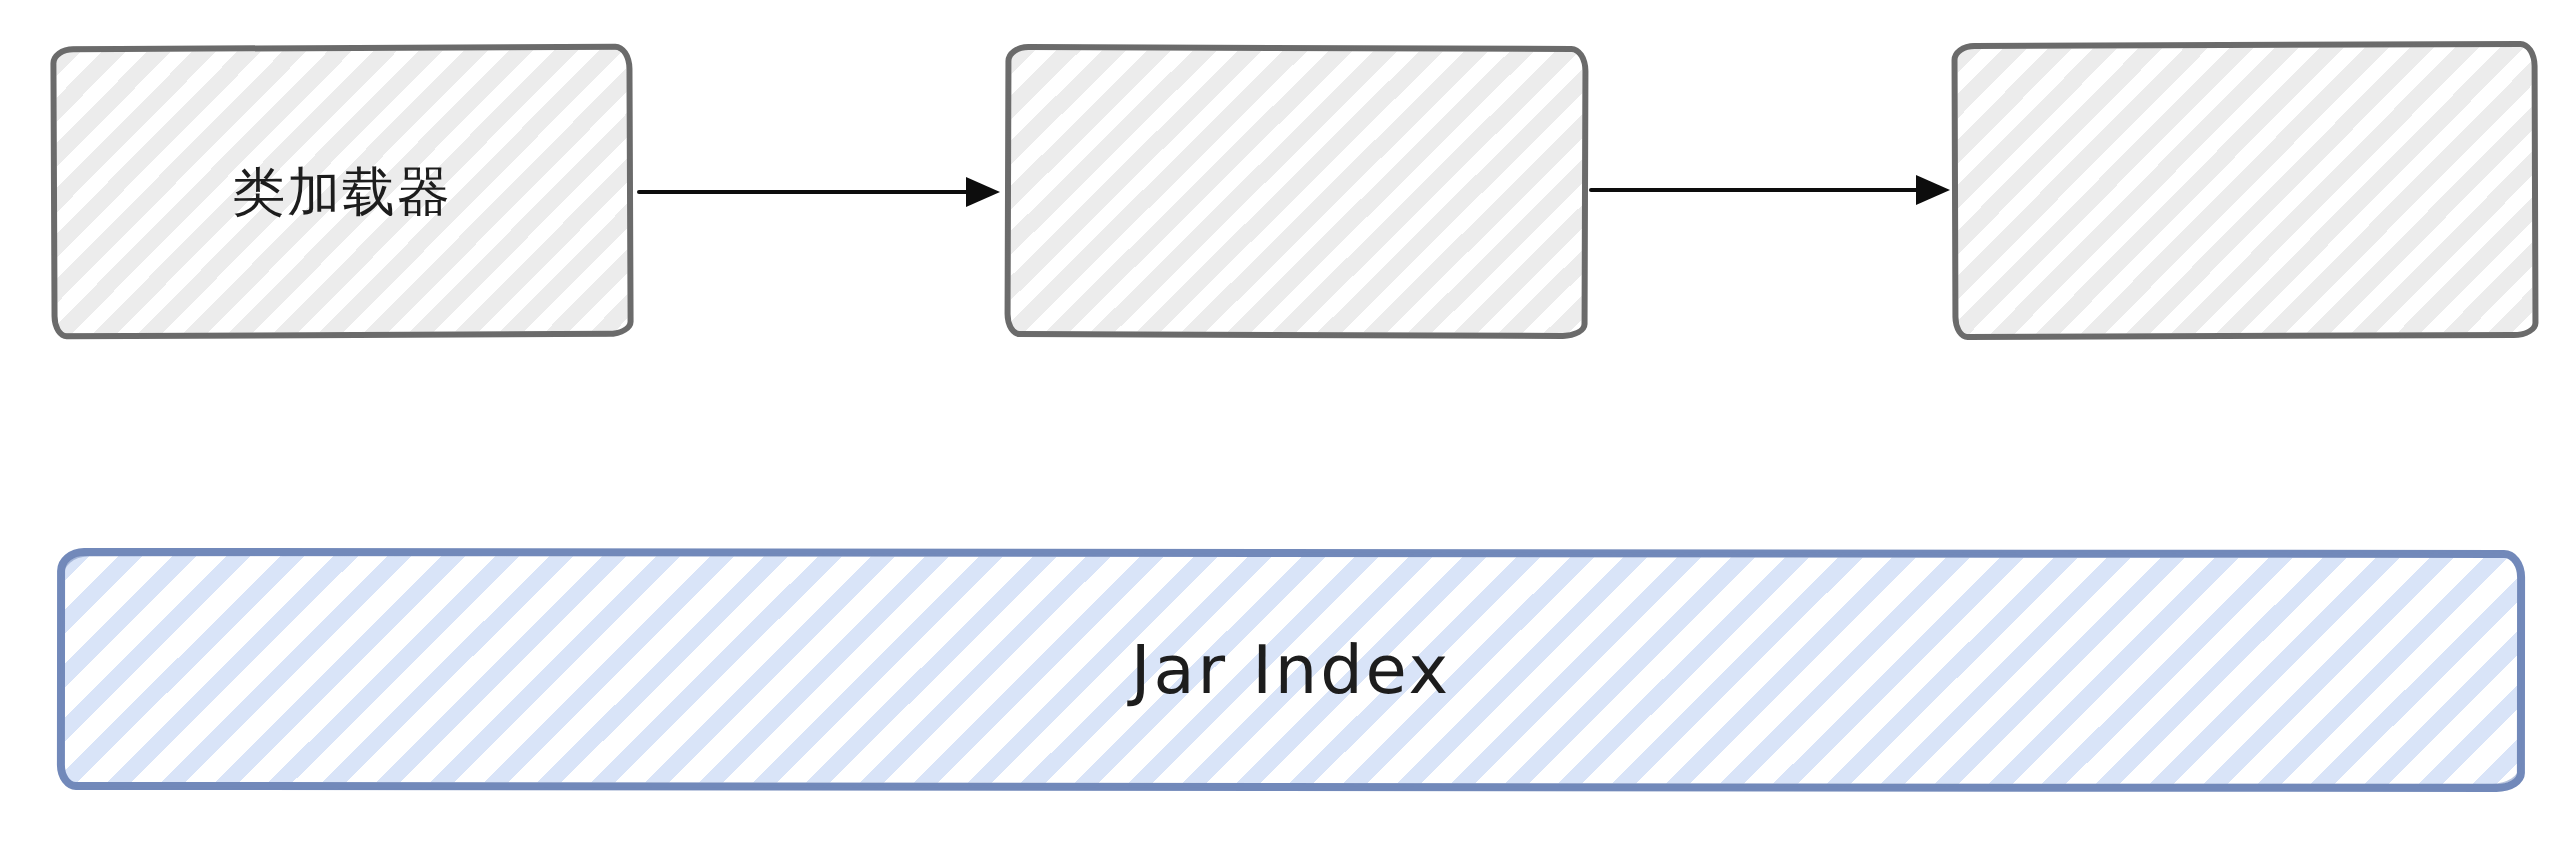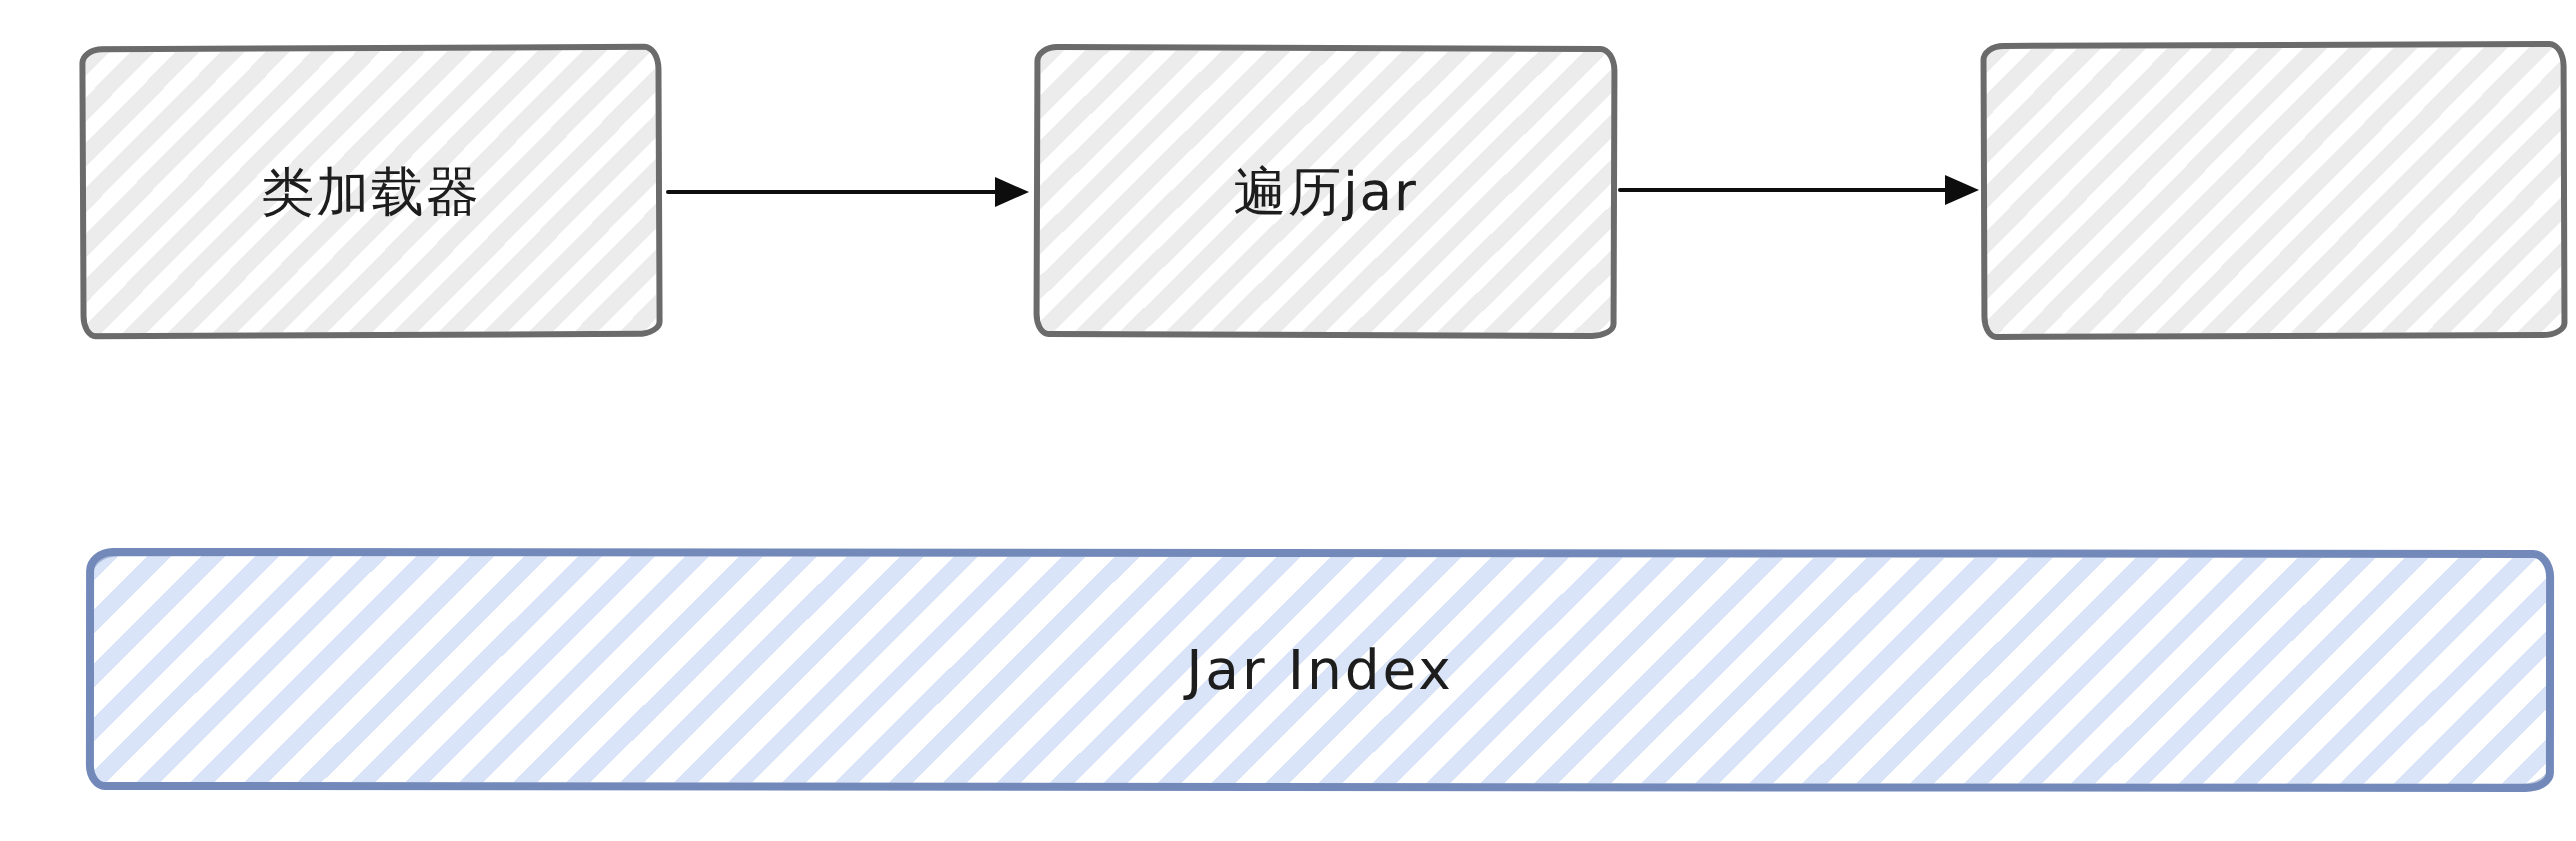--- a/index.html
+++ b/index.html
@@ -1,20 +1,20 @@
 <!DOCTYPE html>
 <html style="font-size:15px"><head>
 <meta charset="utf-8">
 <style>
   html,body{margin:0;padding:0;background:#ffffff;}
   body{
     width:2576px;height:841px;overflow:hidden;position:relative;
     font-family:"DejaVu Sans","Liberation Sans",sans-serif;
   }
-  .canvas{position:absolute;inset:0;background:#ffffff;margin-left:29px;}
+  .canvas{position:absolute;inset:0;background:#ffffff;}
 
   
   .node{
     position:absolute;box-sizing:border-box;
     display:flex;align-items:center;justify-content:center;
   }
   .node .sketch{ 
     content:"";position:absolute;inset:-3.8px;pointer-events:none;
     border-radius:inherit;border:2.9px solid transparent;
   }
@@ -33,21 +33,21 @@
 
   #node-class-loader{left:51px;top:45px;width:582px;height:293px;transform:rotate(-.25deg);}
   #node-traverse-jar{left:1005px;top:45px;width:583px;height:293px;transform:rotate(.2deg);}
   #node-class-file{left:1952px;top:42px;width:586px;height:297px;transform:rotate(-.2deg);}
   #node-jar-index{left:57px;top:549px;width:2468px;height:242px;transform:rotate(.05deg);}
 
   .node-label{
     color:#1d1d1d;font-size:53px;line-height:1;letter-spacing:1.9px;
     white-space:nowrap;user-select:none;
   }
-  #node-jar-index .node-label{font-size:55px;letter-spacing:2.9px;}
+  #node-jar-index .node-label{font-size:67px;letter-spacing:2.9px;}
 
   
   .arrow{position:absolute;display:flex;align-items:center;height:32px;}
   #arrow-1{left:637px;top:176px;width:363px;}
   #arrow-2{left:1589px;top:174px;width:361px;}
   .arrow-line{flex:1;height:4.8px;background:#0d0d0d;border-radius:2.9px;}
   .arrow-head{
     width:0;height:0;margin-left:-1.9px;
     border-left:34px solid #0d0d0d;
     border-top:15px solid transparent;
@@ -64,21 +64,20 @@
     <span class="node-label">类加载器</span>
   </div>
 
   <div class="arrow" id="arrow-1">
     <div class="arrow-line"></div>
     <div class="arrow-head"></div>
   </div>
 
   <div class="node node-gray" id="node-traverse-jar">
     <span class="sketch"></span>
-    <span class="node-label">遍历jar</span>
   </div>
 
   <div class="arrow" id="arrow-2">
     <div class="arrow-line"></div>
     <div class="arrow-head"></div>
   </div>
 
   <div class="node node-gray" id="node-class-file">
     <span class="sketch"></span>
   </div>

